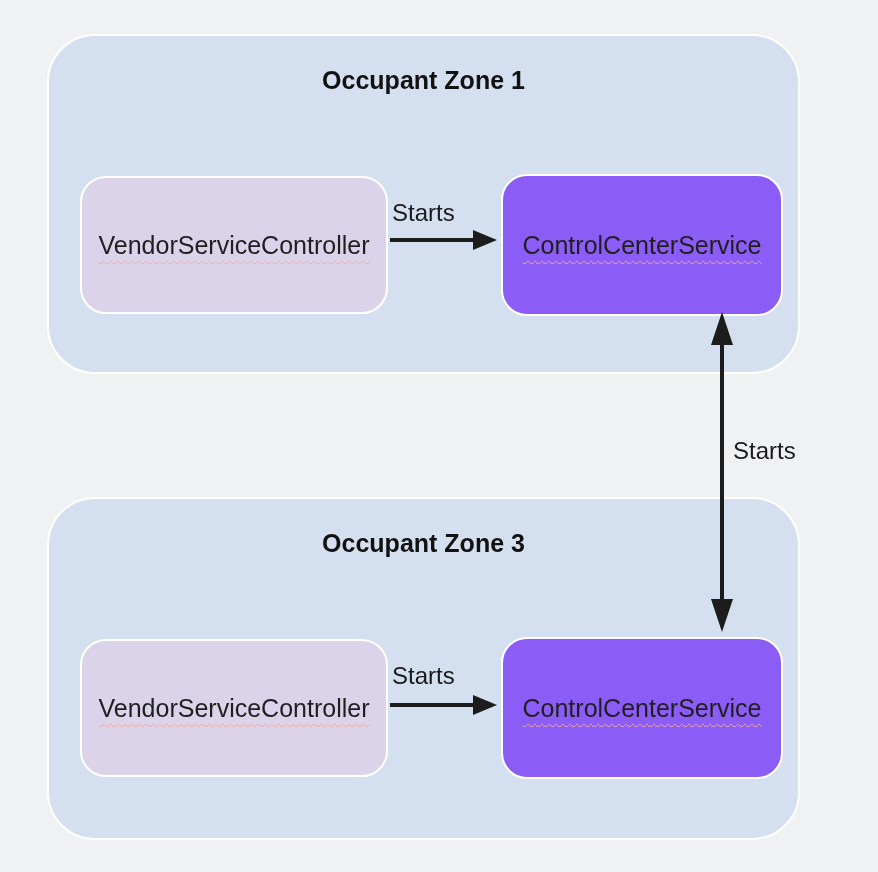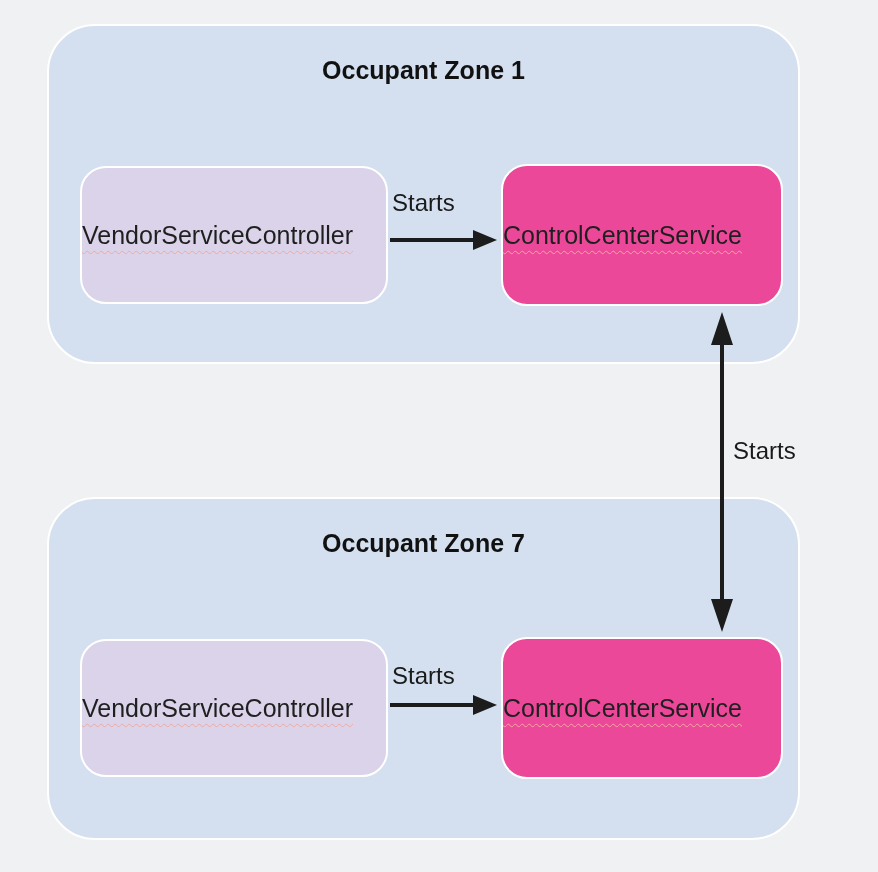--- a/index.html
+++ b/index.html
@@ -16,38 +16,39 @@
   }
   .zone {
     position: absolute;
     left: 47px;
     width: 753px;
     background: #d4e0f0;
     border: 2px solid #ffffff;
     border-radius: 48px;
     box-sizing: border-box;
   }
-  .zone-1 { top: 24px;  height: 340px; }
+  .zone-1 { top: 34px;  height: 340px; }
   .zone-2 { top: 497px; height: 343px; }
   .zone-title {
     margin: 0;
     padding-top: 27px;
     text-align: center;
     font-size: 25px;
     line-height: 34px;
     font-weight: bold;
     color: #111111;
   }
   .node {
     position: absolute;
     border: 2px solid #ffffff;
     border-radius: 26px;
     box-sizing: border-box;
     display: flex;
     align-items: center;
+    justify-content: center;
     white-space: nowrap;
   }
   .node-label {
     font-size: 25px;
     color: #1f1f1f;
     text-decoration: underline;
     text-decoration-style: wavy;
     text-decoration-color: #efa9a0;
     text-decoration-thickness: 1px;
     text-underline-offset: 6px;
@@ -57,21 +58,21 @@
     top: 140px;
     width: 308px;
     height: 138px;
     background: #dad3e9;
   }
   .node-control {
     left: 452px;
     top: 138px;
     width: 282px;
     height: 142px;
-    background: #ec4899;
+    background: #8b5cf6;
   }
   .edge-label {
     position: absolute;
     font-size: 24px;
     line-height: 28px;
     color: #1a1a1a;
   }
   .starts-label {
     left: 343px;
     top: 163px;
@@ -98,21 +99,21 @@
     <div class="node node-vendor">
       <span class="node-label">VendorServiceController</span>
     </div>
     <div class="node node-control">
       <span class="node-label">ControlCenterService</span>
     </div>
     <div class="edge-label starts-label">Starts</div>
   </section>
 
   <section class="zone zone-2">
-    <h2 class="zone-title">Occupant Zone 7</h2>
+    <h2 class="zone-title">Occupant Zone 3</h2>
     <div class="node node-vendor">
       <span class="node-label">VendorServiceController</span>
     </div>
     <div class="node node-control">
       <span class="node-label">ControlCenterService</span>
     </div>
     <div class="edge-label starts-label">Starts</div>
   </section>
 
   <div class="edge-label connect-label">Starts</div>

